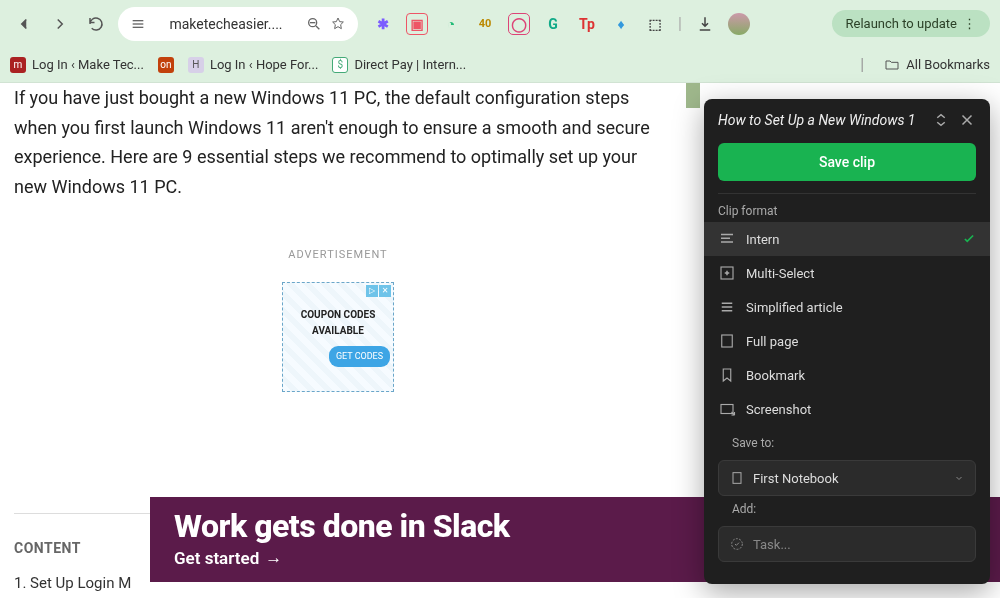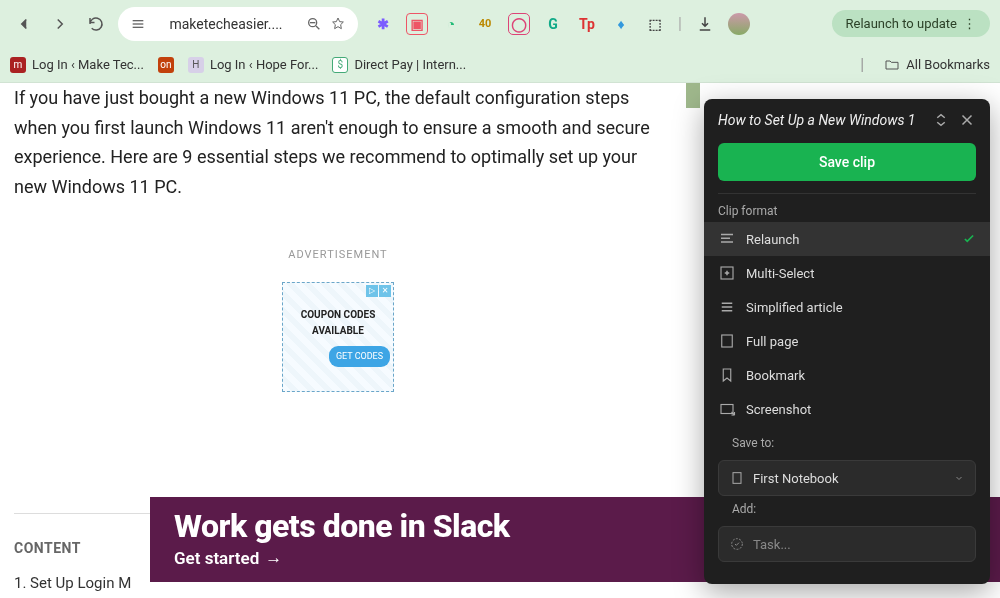--- a/index.html
+++ b/index.html
@@ -187,21 +187,21 @@
       </div>
     <hr>
     <div class="section-label">Clip format</div>
 
     <div class="fmt-row selected">
       <svg class="fmt-icon" viewBox="0 0 24 24">
           <rect x="4" y="5" width="16" height="2" fill="currentColor"></rect>
           <rect x="4" y="10" width="12" height="2" fill="currentColor"></rect>
           <rect x="4" y="15" width="16" height="2" fill="currentColor"></rect>
         </svg>
-      <span>Relaunch</span>
+      <span>Intern</span>
       <svg class="check" width="14" height="14" viewBox="0 0 24 24">
           <path d="M5 12l4 4L19 6" stroke="currentColor" stroke-width="3" fill="none"></path>
         </svg>
     </div>
     <div class="fmt-row">
       <svg class="fmt-icon" viewBox="0 0 24 24">
           <rect x="4" y="4" width="16" height="16" stroke="currentColor" stroke-width="1.5" fill="none"></rect>
           <line x1="9" y1="12" x2="15" y2="12" stroke="currentColor" stroke-width="2"></line>
           <line x1="12" y1="9" x2="12" y2="15" stroke="currentColor" stroke-width="2"></line>
         </svg>

